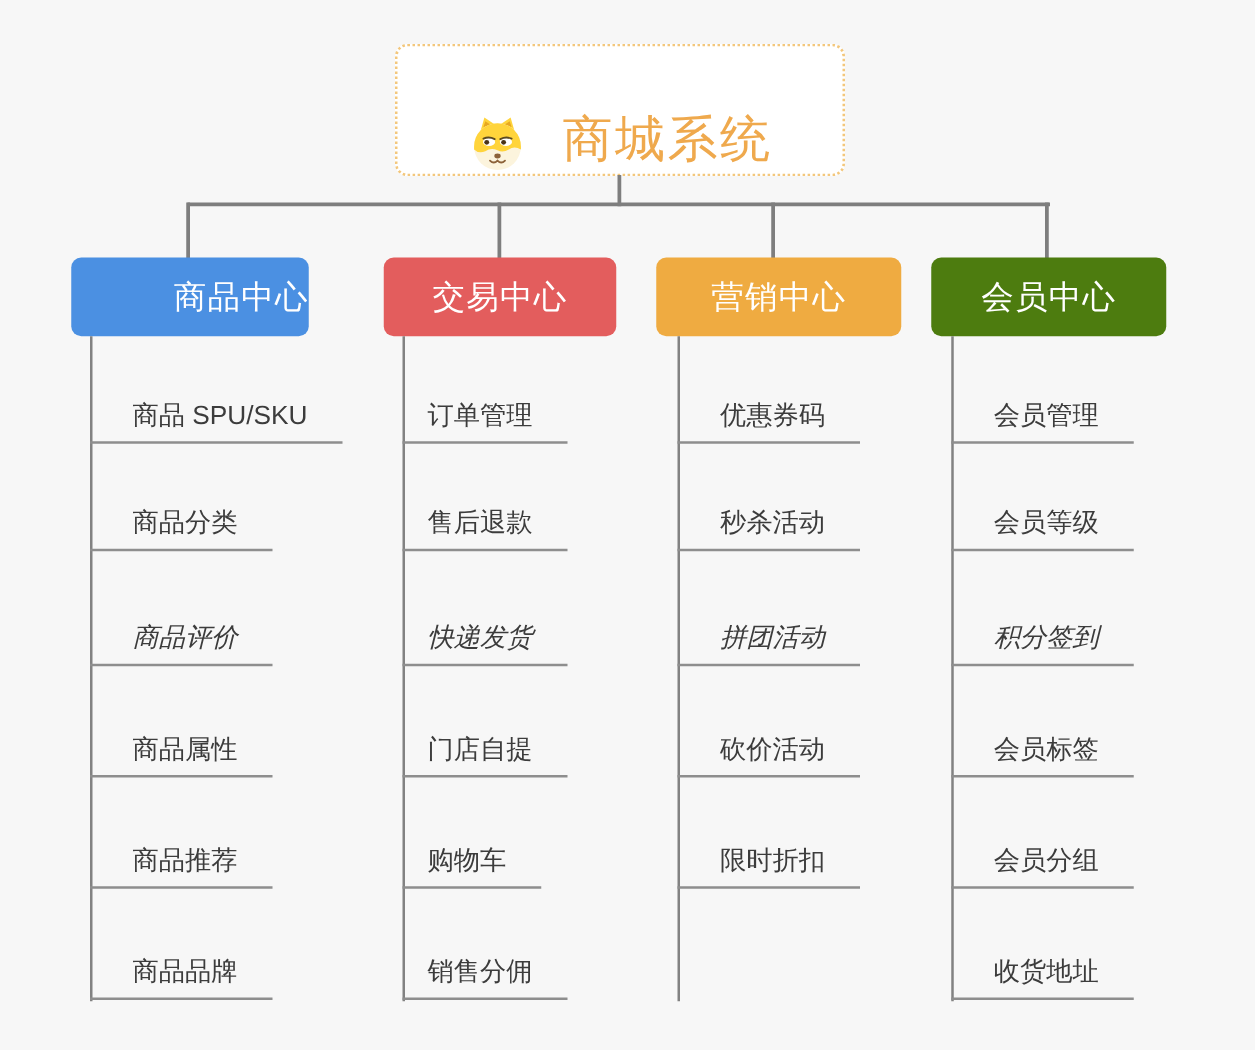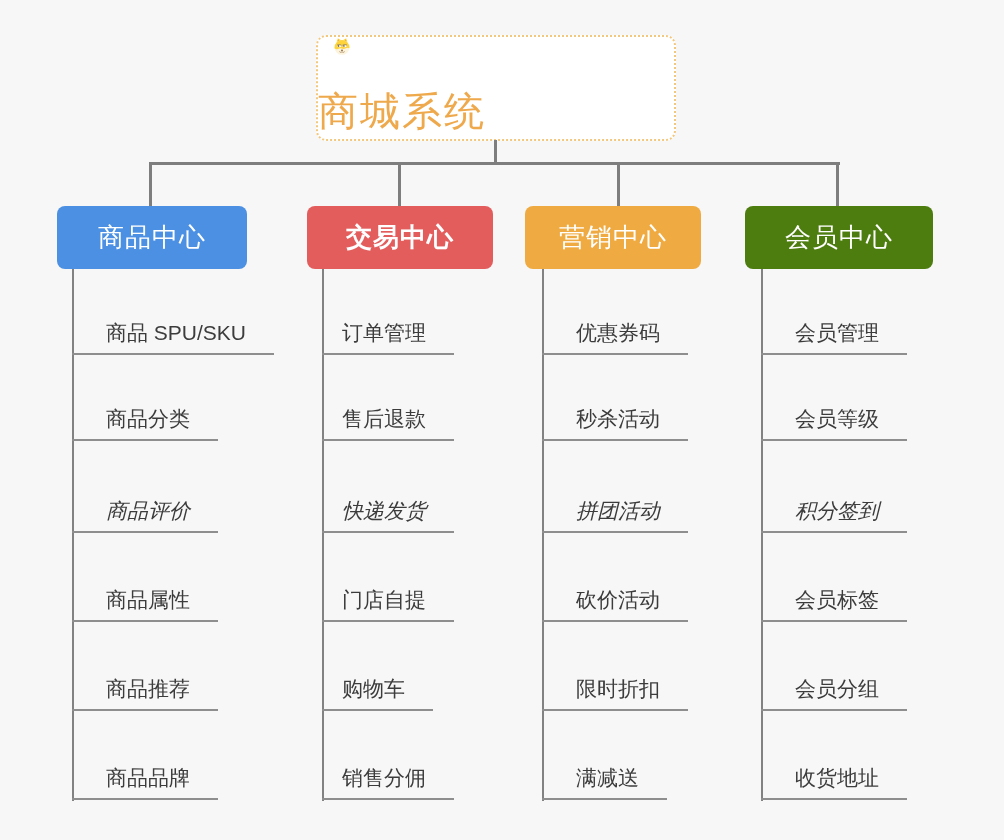--- a/index.html
+++ b/index.html
@@ -13,24 +13,23 @@
     overflow:hidden;
     background:var(--page-bg,#F7F7F7);
   }
   
   .root-node{
     position:absolute;left:316px;top:35px;width:360px;height:106px;
     box-sizing:border-box;
     border:2px dotted #F3C77C;
     border-radius:10px;
     background:#fff;
-    display:flex;align-items:flex-start;justify-content:center;
+    display:flex;align-items:flex-end;justify-content:center;
     gap:28px;
     cursor:pointer;
-    flex-direction:column;
   }
   .root-label{
     font-size:40px;
     letter-spacing:2px;
     color:#EFA94D;
     white-space:nowrap;
   }
   .doge{width:48px;height:48px;display:block;}
   
   .conn{position:absolute;background:#7E7E7E;}
@@ -44,21 +43,21 @@
   
   .branch-node{
     position:absolute;top:206px;height:63px;
     border-radius:8px;
     display:flex;align-items:center;justify-content:center;
     color:#fff;font-size:26px;letter-spacing:1px;
     cursor:pointer;
   }
   .b0{left:57px;width:190px;}
   .b1{left:307px;width:186px;}
-  .b2{left:525px;width:176px;}
+  .b2{left:525px;width:196px;}
   .b3{left:745px;width:188px;}
   
   .trunk{position:absolute;top:269px;width:2px;height:532px;background:#828282;}
   .t0{left:72px;}
   .t1{left:322px;}
   .t2{left:542px;}
   .t3{left:761px;}
   
   .leaf{
     position:absolute;
@@ -111,24 +110,24 @@
     <span class="root-label" style="color: rgb(239, 169, 77);">商城系统</span>
   </div>
 
   <div class="conn root-drop" style="background-color: rgb(126, 126, 126);"></div>
   <div class="conn bus" style="background-color: rgb(126, 126, 126);"></div>
   <div class="conn drop drop0" style="background-color: rgb(126, 126, 126);"></div>
   <div class="conn drop drop1" style="background-color: rgb(126, 126, 126);"></div>
   <div class="conn drop drop2" style="background-color: rgb(126, 126, 126);"></div>
   <div class="conn drop drop3" style="background-color: rgb(126, 126, 126);"></div>
 
-  <div class="branch-node b0" style="background-color: rgb(75, 144, 226);">
+  <div class="branch-node b0" style="background-color: rgb(75, 144, 226); justify-content: flex-end;">
     <span>商品中心</span>
   </div>
-  <div class="branch-node b1" style="background-color: rgb(227, 93, 93); font-weight: bold;">
+  <div class="branch-node b1" style="background-color: rgb(227, 93, 93);">
     <span>交易中心</span>
   </div>
   <div class="branch-node b2" style="background-color: rgb(239, 171, 65);">
     <span>营销中心</span>
   </div>
   <div class="branch-node b3" style="background-color: #4d7c0f;">
     <span>会员中心</span>
   </div>
 
   <div class="trunk t0"></div>
@@ -148,21 +147,20 @@
   <div class="leaf c1 r2">快递发货</div>
   <div class="leaf c1 r3">门店自提</div>
   <div class="leaf c1 r4">购物车</div>
   <div class="leaf c1 r5">销售分佣</div>
 
   <div class="leaf c2 r0">优惠券码</div>
   <div class="leaf c2 r1">秒杀活动</div>
   <div class="leaf c2 r2">拼团活动</div>
   <div class="leaf c2 r3">砍价活动</div>
   <div class="leaf c2 r4">限时折扣</div>
-  <div class="leaf c2 r5">满减送</div>
 
   <div class="leaf c3 r0">会员管理</div>
   <div class="leaf c3 r1">会员等级</div>
   <div class="leaf c3 r2">积分签到</div>
   <div class="leaf c3 r3">会员标签</div>
   <div class="leaf c3 r4">会员分组</div>
   <div class="leaf c3 r5">收货地址</div>
 
 </div>
 

